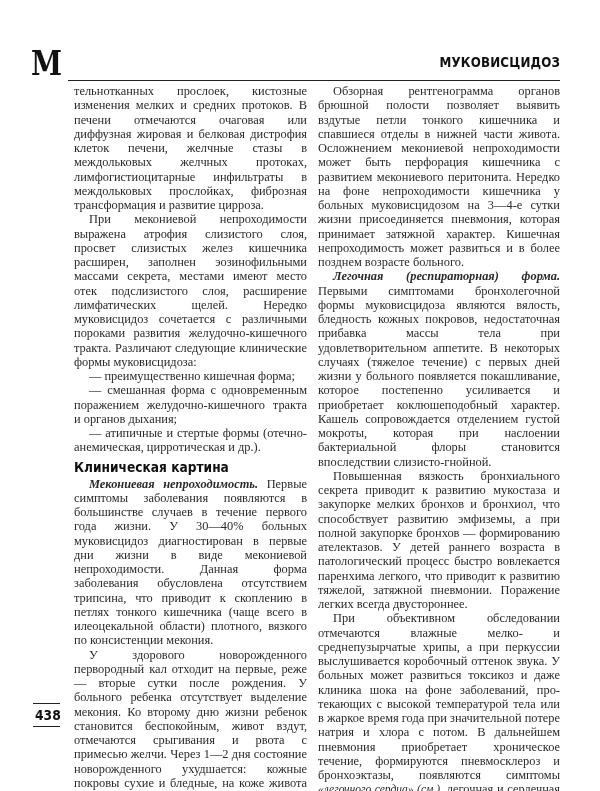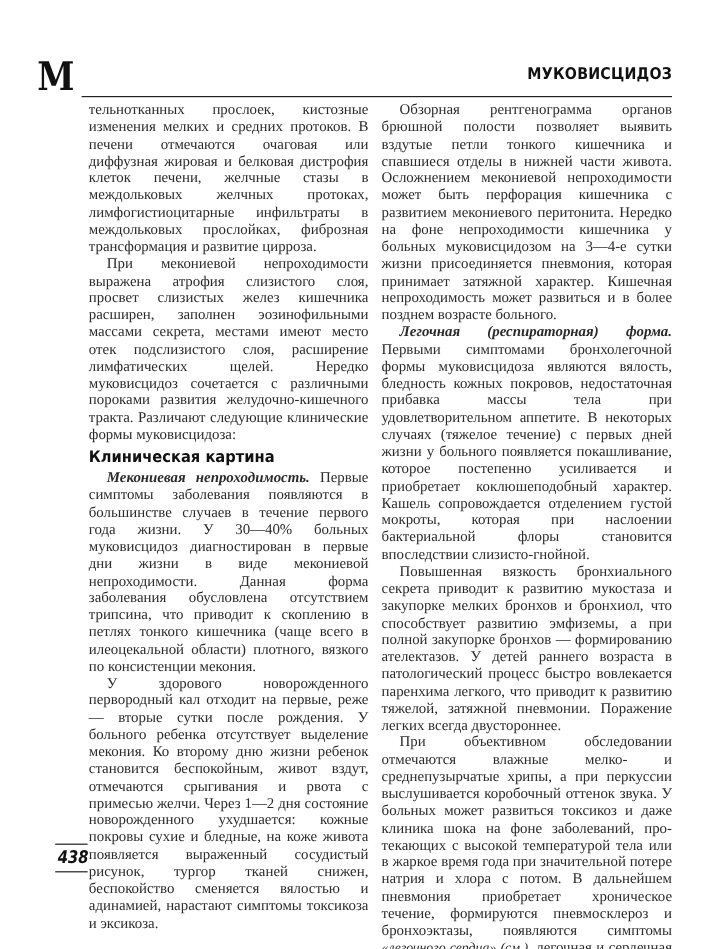--- a/index.html
+++ b/index.html
@@ -25,37 +25,40 @@
   .col p { margin: 0; text-indent: 15px; }
   .col p.cont { text-indent: 0; }
   .col p.list { text-indent: 15px; }
   .col h2 {
     margin: 5px 0 1px 0; font-family: "DejaVu Sans", sans-serif; font-weight: bold;
     font-size: 13.3px; line-height: 16px; text-indent: 0; text-align: left; color: #111;
     transform: scaleX(0.92); transform-origin: left top; white-space: nowrap;
   }
   .runin { font-weight: bold; font-style: italic; }
   .ital { font-style: italic; font-size: 11.5px; }
-  .pagenum-wrap { position: absolute; left: 46px; top: 703px; width: 27px; font-style: italic; }
+  .pagenum-wrap { position: absolute; left: 33px; top: 703px; width: 27px; }
   .pagenum-rule { height: 1px; background: #222; }
   .pagenum {
     font-family: "DejaVu Sans", sans-serif; font-weight: bold; font-size: 14.5px;
     line-height: 22px; text-align: center; color: #111; transform: scaleX(0.85);
   }
 </style>
 </head>
 <body>
 
 <div class="letter">М</div>
 <div class="rule"></div>
 <div class="running-title">МУКОВИСЦИДОЗ</div>
 
 <div class="col col-left">
   <p class="cont">тельнотканных прослоек, кистозные изменения мелких и средних протоков. В печени отмеча­ются очаговая или диффузная жировая и белко­вая дистрофия клеток печени, желчные стазы в междольковых желчных протоках, лимфогистио­цитарные инфильтраты в междольковых про­слойках, фиброзная трансформация и развитие цирроза.</p>
   <p>При мекониевой непроходимости выражена атрофия слизистого слоя, просвет слизистых же­лез кишечника расширен, заполнен эозинофиль­ными массами секрета, местами имеют место отек подслизистого слоя, расширение лимфатических щелей. Нередко муковисцидоз сочетается с раз­личными пороками развития желудочно-кишеч­ного тракта. Различают следующие клинические формы муковисцидоза:</p>
+  <p class="list">— преимущественно кишечная форма;</p>
+  <p class="list">— смешанная форма с одновременным пора­жением желудочно-кишечного тракта и органов дыхания;</p>
+  <p class="list">— атипичные и стертые формы (отечно-анеми­ческая, цирротическая и др.).</p>
   <h2>Клиническая картина</h2>
   <p><span class="runin">Мекониевая непроходимость.</span><span> Первые сим­птомы заболевания появляются в большинстве случаев в течение первого года жизни. У 30—40% больных муковисцидоз диагностирован в первые дни жизни в виде мекониевой непроходимости. Данная форма заболевания обусловлена отсут­ствием трипсина, что приводит к скоплению в петлях тонкого кишечника (чаще всего в илео­цекальной области) плотного, вязкого по конси­стенции мекония.</span></p>
   <p>У здорового новорожденного первородный кал отходит на первые, реже — вторые сутки после рождения. У больного ребенка отсутствует выде­ление мекония. Ко второму дню жизни ребенок становится беспокойным, живот вздут, отмечают­ся срыгивания и рвота с примесью желчи. Через 1—2 дня состояние новорожденного ухудшается: кожные покровы сухие и бледные, на коже живо­та появляется выраженный сосудистый рисунок, тургор тканей снижен, беспокойство сменяется вялостью и адинамией, нарастают симптомы ток­сикоза и эксикоза.</p>
 
 </div>
 
 <div class="col col-right">
   <p>Обзорная рентгенограмма органов брюшной полости позволяет выявить вздутые петли тон­кого кишечника и спавшиеся отделы в нижней части живота. Осложнением мекониевой непро­ходимости может быть перфорация кишечника с развитием мекониевого перитонита. Нередко на фоне непроходимости кишечника у больных му­ковисцидозом на 3—4-е сутки жизни присоеди­няется пневмония, которая принимает затяжной характер. Кишечная непроходимость может раз­виться и в более позднем возрасте больного.</p>
   <p><span class="runin">Легочная (респираторная) форма.</span><span> Первы­ми симптомами бронхолегочной формы муко­висцидоза являются вялость, бледность кожных покровов, недостаточная прибавка массы тела при удовлетворительном аппетите. В некоторых случаях (тяжелое течение) с первых дней жизни у больного появляется покашливание, которое постепенно усиливается и приобретает коклюше­подобный характер. Кашель сопровождается от­делением густой мокроты, которая при наслоении бактериальной флоры становится впоследствии слизисто-гнойной.</span></p>
   <p>Повышенная вязкость бронхиального секрета приводит к развитию мукостаза и закупорке мелких бронхов и бронхиол, что способствует развитию эмфиземы, а при полной закупорке бронхов — формированию ателектазов. У детей раннего возраста в патологический процесс быстро вовле­кается паренхима легкого, что приводит к разви­тию тяжелой, затяжной пневмонии. Поражение легких всегда двустороннее.</p>

